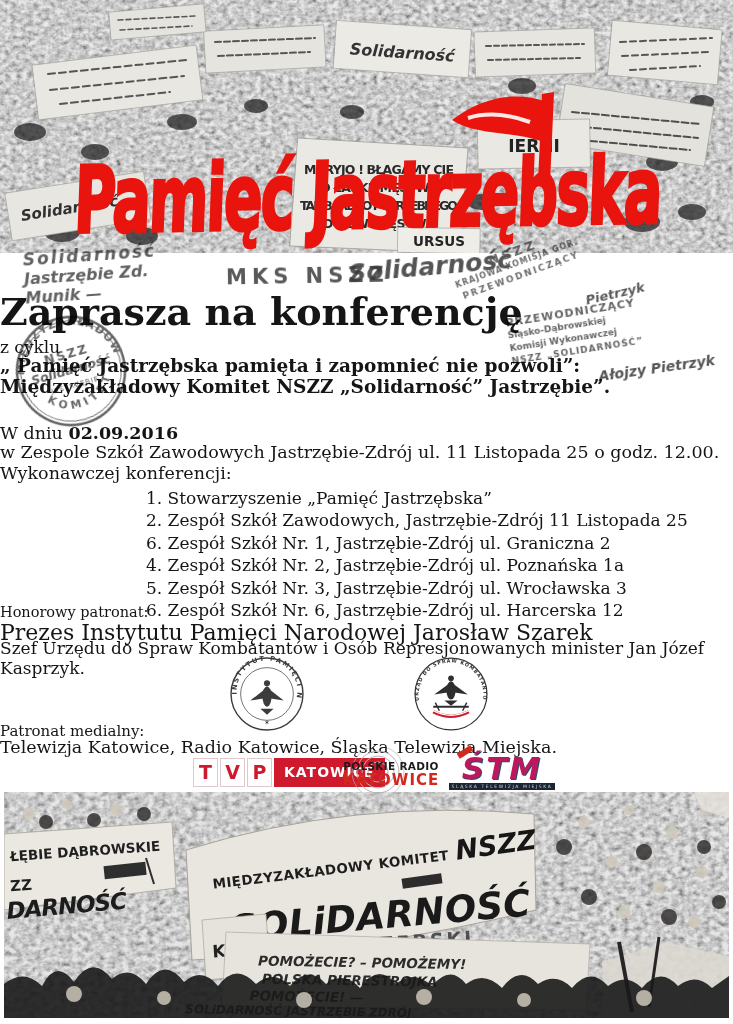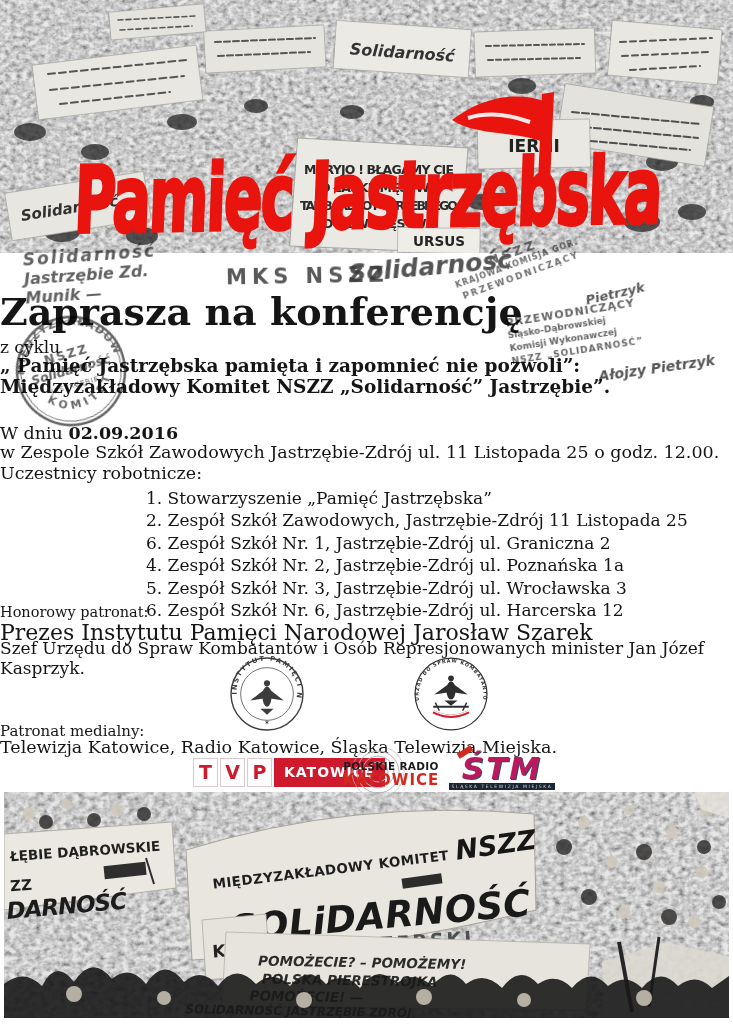--- a/index.html
+++ b/index.html
@@ -222,21 +222,21 @@
     <div class="abs ctr invite">Zaprasza na konferencję</div>
     <div class="abs ctr cycle">z cyklu</div>
     <div class="abs ctr series">
       <div>„ Pamięć Jastrzębska pamięta i zapomnieć nie pozwoli”:</div>
       <div>Międzyzakładowy Komitet NSZZ „Solidarność” Jastrzębie”.</div>
     </div>
     <div class="abs ctr dateline">
       <span>W dniu </span><b>02.09.2016</b>
     </div>
     <div class="abs ctr venue">w Zespole Szkół Zawodowych Jastrzębie-Zdrój ul. 11 Listopada 25 o godz. 12.00.</div>
-    <div class="abs ctr uheading">Uczestnicy robotnicze:</div>
+    <div class="abs ctr uheading">Wykonawczej konferencji:</div>
     <div class="abs plist">
       <div>1. Stowarzyszenie „Pamięć Jastrzębska”</div>
       <div>2. Zespół Szkół Zawodowych, Jastrzębie-Zdrój 11 Listopada 25</div>
       <div>6. Zespół Szkół Nr. 1, Jastrzębie-Zdrój ul. Graniczna 2</div>
       <div>4. Zespół Szkół Nr. 2, Jastrzębie-Zdrój ul. Poznańska 1a</div>
       <div>5. Zespół Szkół Nr. 3, Jastrzębie-Zdrój ul. Wrocławska 3</div>
       <div>6. Zespół Szkół Nr. 6, Jastrzębie-Zdrój ul. Harcerska 12</div>
     </div>
     <div class="abs ctr hheading">Honorowy patronat:</div>
     <div class="abs ctr hon1">Prezes Instytutu Pamięci Narodowej Jarosław Szarek</div>

